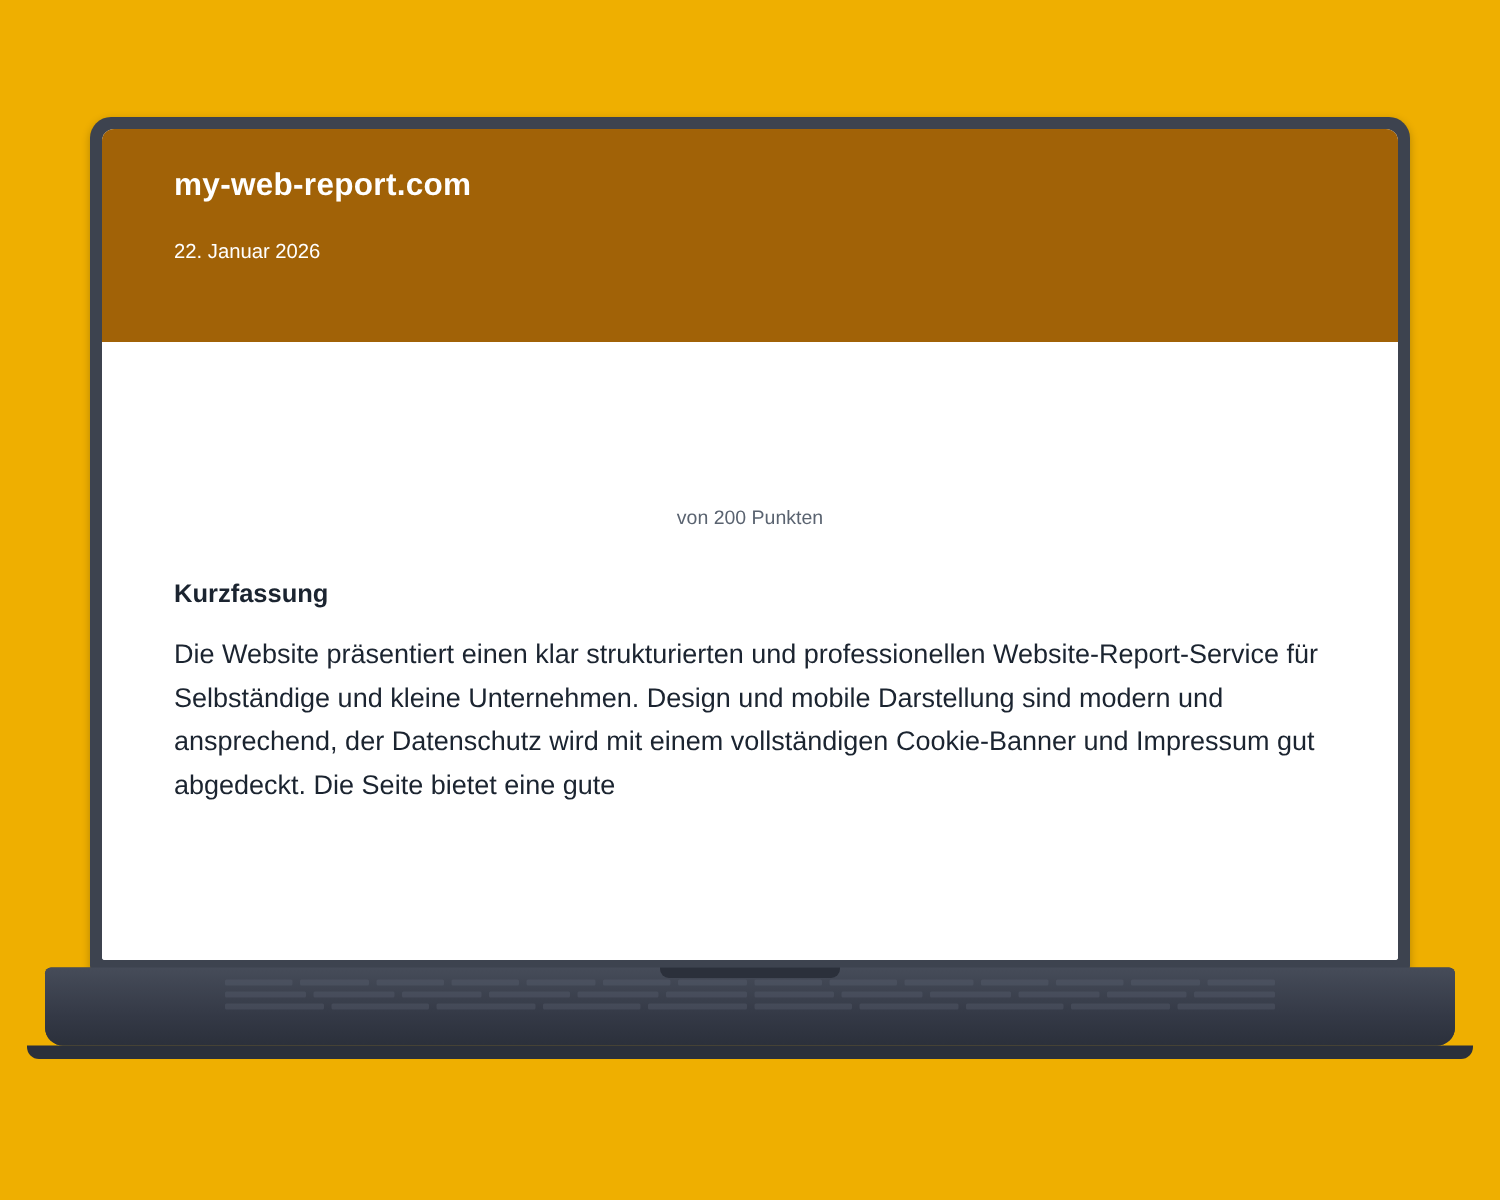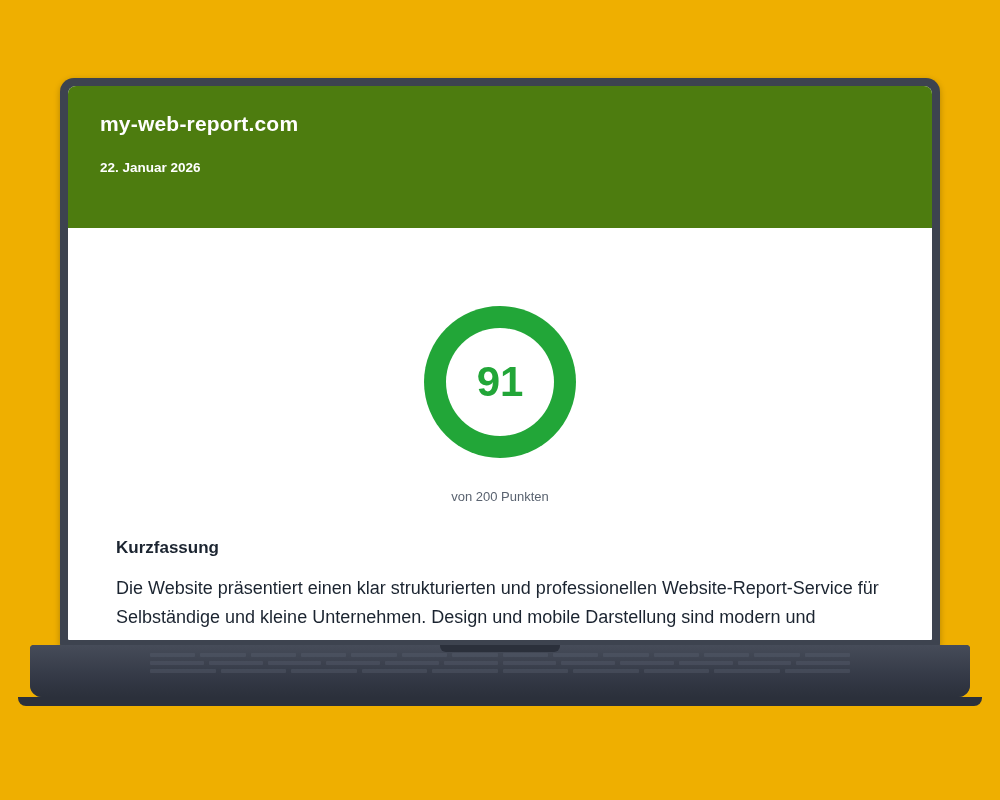--- a/index.html
+++ b/index.html
@@ -41,35 +41,35 @@
     top: 8px;
     width: 864px;
     height: 554px;
     background: #ffffff;
     border-radius: 8px 8px 2px 2px;
     overflow: hidden;
   }
 
   
   #report-header {
-    background: #4d7c0f;
+    background: #a16207;
     color: #ffffff;
-    padding: 26px 48px 20px 32px;
+    padding: 26px 48px 20px 48px;
     box-sizing: border-box;
     height: 142px;
   }
   #report-domain {
     font-size: 21px;
     font-weight: bold;
     letter-spacing: 0.2px;
     margin: 0 0 24px 0;
   }
   #report-date {
     font-size: 13.5px;
-    font-weight: bold;
+    font-weight: normal;
     margin: 0 0 16px 0;
   }
   #report-disclaimer {
     font-size: 9.5px;
     line-height: 1.45;
     font-weight: bold;
     margin: 0;
     max-width: 790px;
   }
 
@@ -215,26 +215,20 @@
     <div id="screen-inner">
 
       <div id="report-header">
         <div id="report-domain">my-web-report.com</div>
         <div id="report-date">22. Januar 2026</div>
       </div>
 
       <div id="report-body">
 
         <div id="score-block">
-          <div id="score-ring-wrap">
-            <div id="score-ring"></div>
-            <div id="score-ring-hole">
-              <span id="score-value">91</span>
-            </div>
-          </div>
           <div id="score-caption">von 200 Punkten</div>
         </div>
 
         <div id="summary-block">
           <h2 id="summary-title">Kurzfassung</h2>
           <p id="summary-text">Die Website präsentiert einen klar strukturierten und professionellen Website-Report-Service für Selbständige und kleine Unternehmen. Design und mobile Darstellung sind modern und ansprechend, der Datenschutz wird mit einem vollständigen Cookie-Banner und Impressum gut abgedeckt. Die Seite bietet eine gute</p>
         </div>
 
       </div>
 

